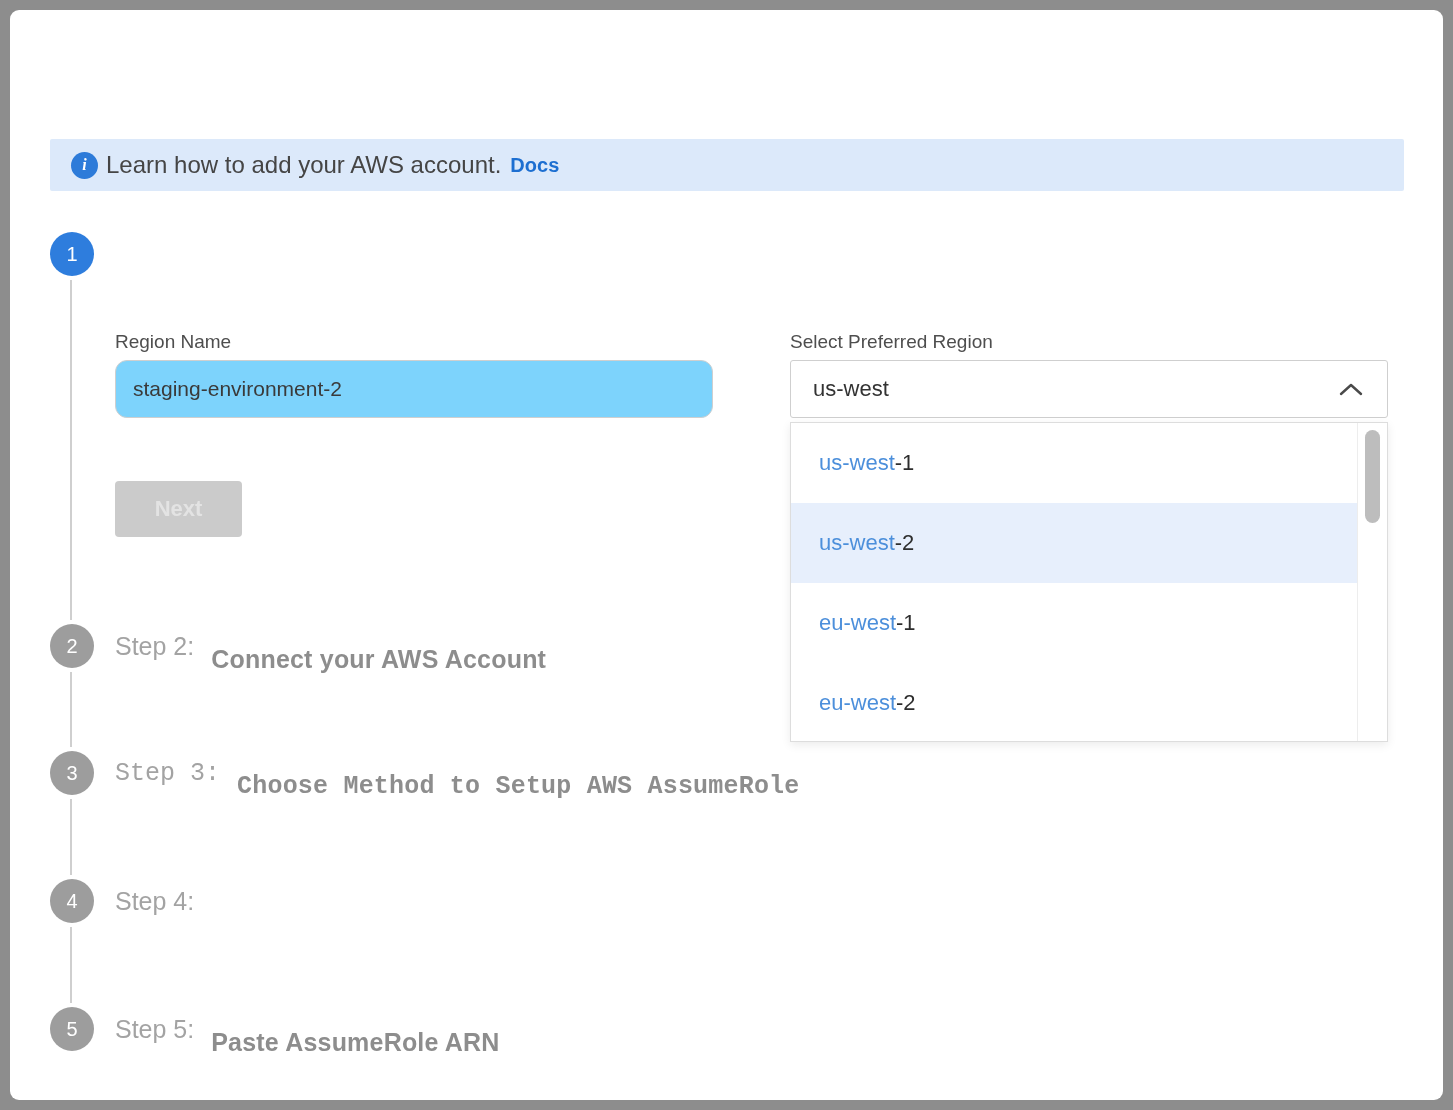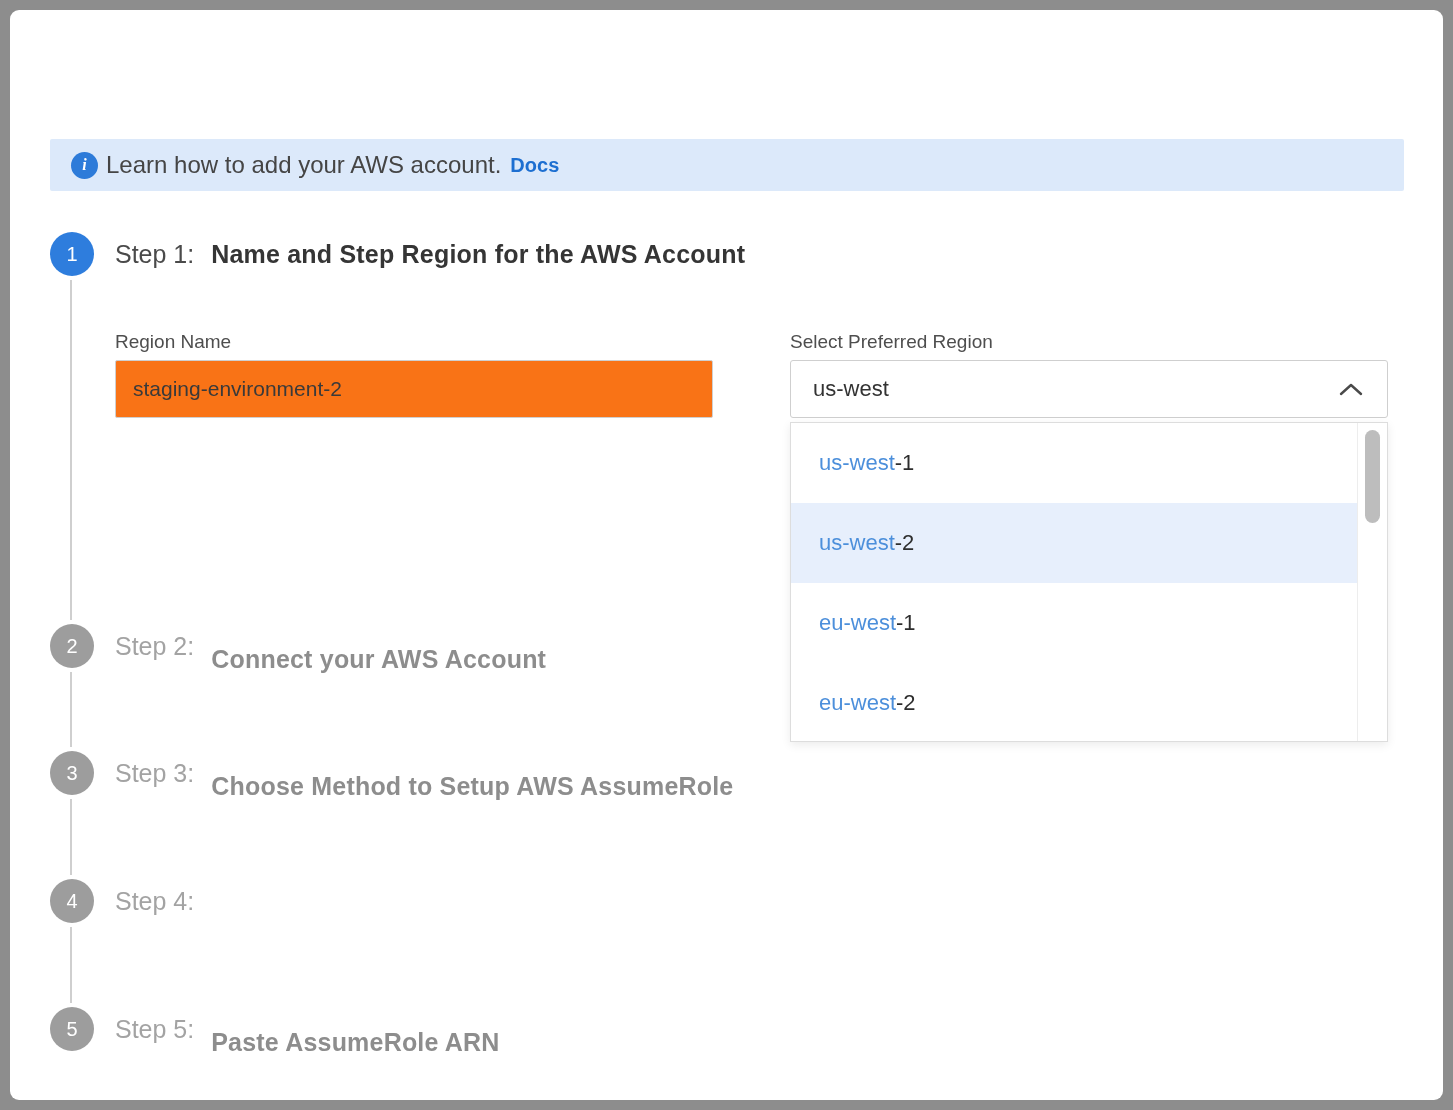--- a/index.html
+++ b/index.html
@@ -59,21 +59,21 @@
   .step-active   .step-label { color:#4a4a4a; }
   .step-active   .step-title { color:#353535; }
   .step-inactive .step-label { color:#a3a3a3; }
   .step-inactive .step-title { color:#8d8d8d;margin-top:27px; }
   
   .field-label { position:absolute; top:321px; font-size:19px; color:#4e4e4e; }
   .custom-name-label { left:105px; }
   .region-label { left:780px; }
   .text-input {
     position:absolute; left:105px; top:350px; width:598px; height:58px;
-    border:1px solid #cfcfcf; border-radius:2px; background:#f97316;
+    border:1px solid #cfcfcf; border-radius:12px; background:#7dd3fc;
     font-size:21px; color:#3a3a3a; padding:0 16px 0 17px;
     outline:none; font-family:inherit;
   }
   .select-box {
     position:absolute; left:780px; top:350px; width:598px; height:58px;
     border:1px solid #cfcfcf; border-radius:3px; background:#fff;
     display:flex; align-items:center; justify-content:space-between;
     padding:0 24px 0 22px; font-size:22px; color:#333333; cursor:pointer;
   }
   .chevron { display:flex; align-items:center; }
@@ -115,39 +115,36 @@
 
   <div class="banner">
     <span class="info-icon">i</span>
     <span class="banner-text">Learn how to add your AWS account.</span>
     <a class="banner-link">Docs</a>
   </div>
 
   <div class="step-circle active" style="top:222px;">
     <span>1</span>
   </div>
-  <div class="step-row step-active" style="top:222px;">
-    <span class="step-label">Step 1:</span>
-    <span class="step-title">Name and Step Region for the AWS Account</span>
-  </div>
   <div class="connector" style="top:270px; height:340px;"></div>
 
   <div class="field-label custom-name-label">Region Name</div>
   <input class="text-input" type="text" value="staging-environment-2" style="">
 
   <div class="field-label region-label">Select Preferred Region</div>
   <div class="select-box">
     <span>us-west</span>
     <span class="chevron">
       <svg width="24" height="13" viewBox="0 0 24 13" fill="none">
         <path d="M2 11 L12 2 L22 11" stroke="#4a4a4a" stroke-width="2.4" stroke-linecap="round" stroke-linejoin="round"></path>
       </svg>
     </span>
   </div>
 
+  <button class="next-btn">Next</button>
 
   <div class="dropdown">
     <div class="option">
       <span class="opt-hl">us-west</span><span class="opt-rest">-1</span>
     </div>
     <div class="option selected">
       <span class="opt-hl">us-west</span><span class="opt-rest">-2</span>
     </div>
     <div class="option">
       <span class="opt-hl">eu-west</span><span class="opt-rest">-1</span>
@@ -165,21 +162,21 @@
   </div>
   <div class="step-row step-inactive" style="top:614px;">
     <span class="step-label">Step 2:</span>
     <span class="step-title">Connect your AWS Account</span>
   </div>
   <div class="connector" style="top:662px; height:75px;"></div>
 
   <div class="step-circle inactive" style="top:741px;">
     <span>3</span>
   </div>
-  <div class="step-row step-inactive" style="top:741px;">
+  <div class="step-row step-inactive" style="top:741px;font-family:Liberation Mono, monospace;">
     <span class="step-label">Step 3:</span>
     <span class="step-title">Choose Method to Setup AWS AssumeRole</span>
   </div>
   <div class="connector" style="top:789px; height:76px;"></div>
 
   <div class="step-circle inactive" style="top:869px;">
     <span>4</span>
   </div>
   <div class="step-row step-inactive" style="top:869px;">
     <span class="step-label">Step 4:</span>

